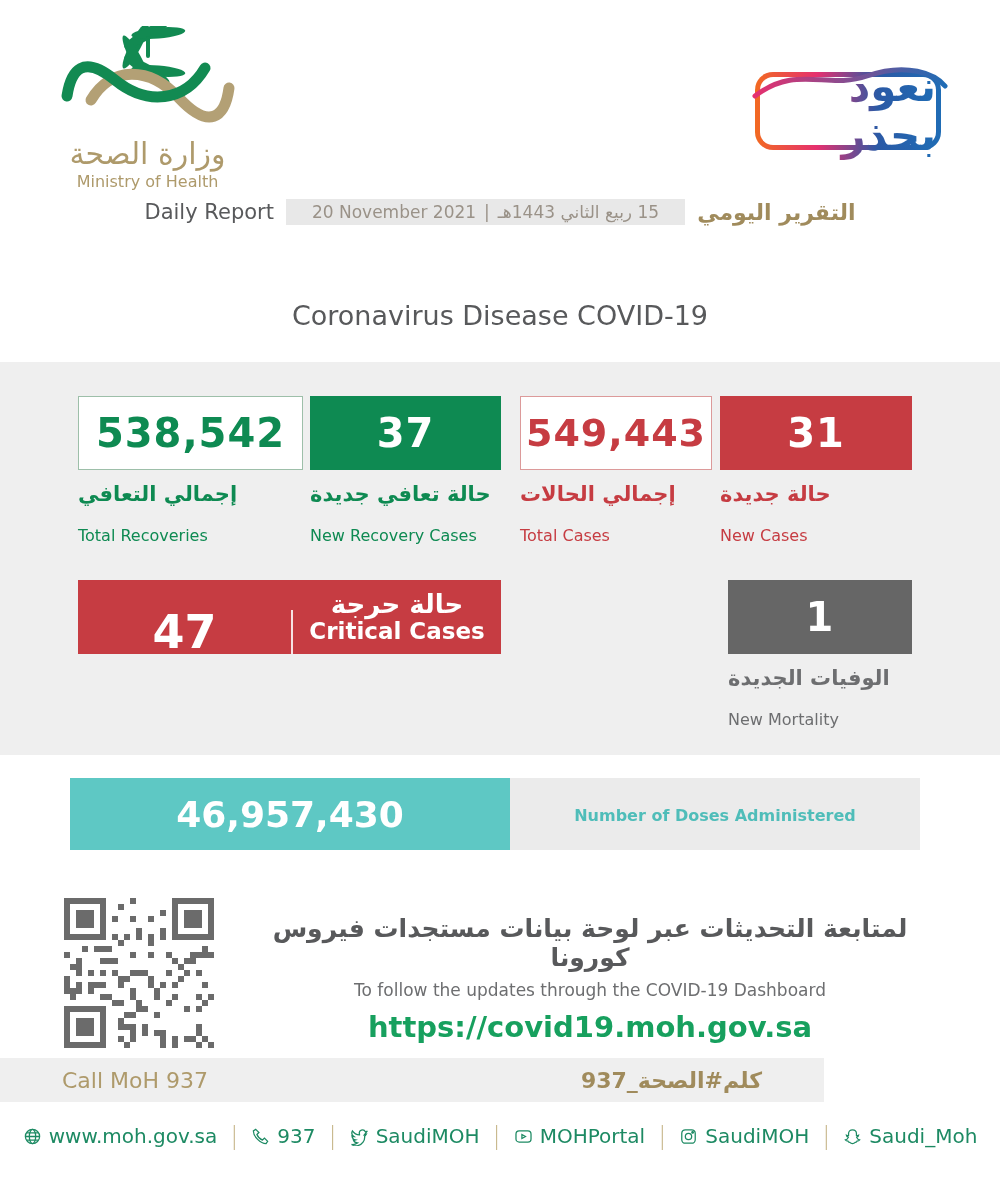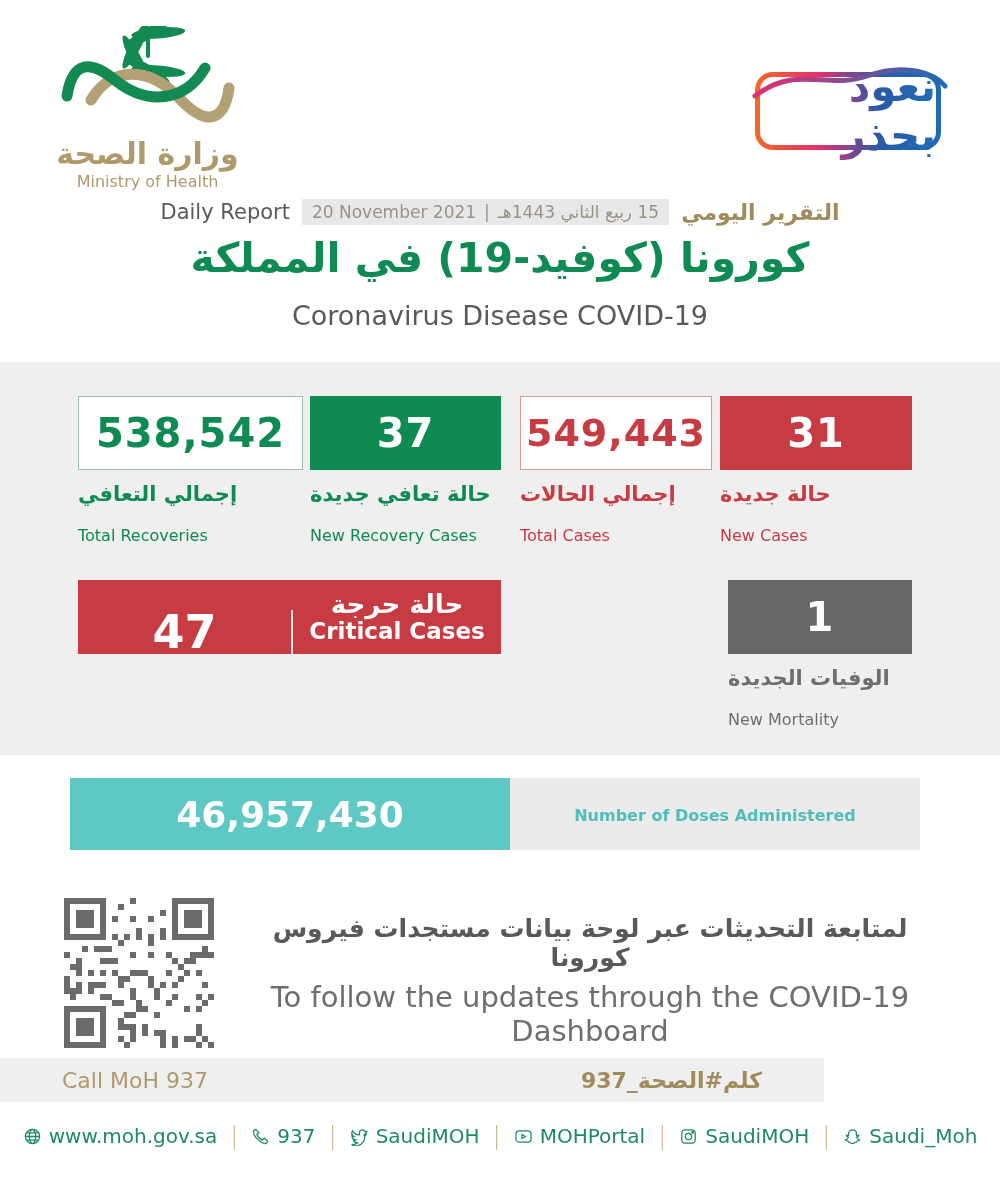--- a/index.html
+++ b/index.html
@@ -1,37 +1,37 @@
 <!DOCTYPE html>
 <html style="--c-green: #0E8A52; --c-green-bright: #17A05E; --c-green-footer: #1D8A63; --c-red: #C63C42; --c-dark: #666666; --c-teal: #5EC8C4; --c-teal-dark: #4FBDB9; --c-tan: #AE9A6B; --c-tan-dark: #A08B5C; --c-grad1: #F26A21; --c-grad2: #E5306F; --c-grad3: #2B59A5; --c-grad4: #1F6CB5; --c-qr: #6B6B6B;"><head>
 <meta charset="utf-8">
 <style>
   * { margin:0; padding:0; box-sizing:border-box; }
   body { background:#fff; font-family:"DejaVu Sans","Liberation Sans",sans-serif; }
   .poster { position:relative; width:1000px; height:1191px; background:#fff; overflow:hidden; }
 
   
   .logo-wrap { position:absolute; left:50px; top:26px; width:195px; text-align:center; }
-  .logo-ar { font-size:30px; font-weight:700; color:var(--c-tan); margin-top:2px; }
+  .logo-ar { font-size:30px; font-weight:400; color:var(--c-tan); margin-top:2px; }
   .logo-en { font-size:16px; color:var(--c-tan); margin-top:1px; }
 
   .badge { position:absolute; left:755px; top:72px; width:186px; height:78px;
            border-radius:18px; padding:5px;
            background:linear-gradient(90deg,var(--c-grad1),var(--c-grad2),var(--c-grad3),var(--c-grad4)); }
   .badge-inner { width:100%; height:100%; background:#fff; border-radius:13px;
                  display:flex; align-items:center; justify-content:center; }
   .badge-text { font-size:42px; font-weight:700; direction:rtl;
                 background:linear-gradient(90deg,var(--c-grad1),var(--c-grad2),var(--c-grad3),var(--c-grad4));
                 -webkit-background-clip:text; background-clip:text; color:transparent; }
   .badge-swoosh { position:absolute; left:-6px; top:-16px; width:200px; height:44px; }
 
   .date-row { position:absolute; top:196px; left:0; width:1000px; height:32px;
               display:flex; align-items:center; justify-content:center; gap:12px; }
   .daily-report-en { font-size:21px; color:#58595b; }
-  .date-box { background:#e8e8e8; padding:3px 10px; display:flex; gap:8px; align-items:center;
+  .date-box { background:#e8e8e8; padding:3px 26px; display:flex; gap:8px; align-items:center;
               font-size:17px; color:#9a9288; }
   .daily-report-ar { font-size:22px; font-weight:700; color:var(--c-tan-dark); direction:rtl; }
 
   .title-ar { position:absolute; top:234px; left:0; width:1000px; text-align:center;
               font-size:41px; font-weight:700; color:var(--c-green); direction:rtl; }
   .title-en { position:absolute; top:300px; left:0; width:1000px; text-align:center;
               font-size:27px; color:#58595b; }
 
   
   .band { position:absolute; top:362px; left:0; width:1000px; height:393px; background:#efefef; }
@@ -66,21 +66,21 @@
                align-items:center; justify-content:center; }
   .doses-lbl { flex:1; background:#ebebeb; display:flex; flex-direction:column;
                align-items:center; justify-content:center; color:var(--c-teal-dark); }
   .doses-ar { font-size:23px; font-weight:700; direction:rtl; }
   .doses-en { font-size:16px; font-weight:700; margin-top:2px; }
 
   
   .qr { position:absolute; left:64px; top:898px; width:150px; height:150px; }
   .dash { position:absolute; top:914px; left:240px; width:700px; text-align:center; }
   .dash-ar { font-size:25px; font-weight:700; color:#58595b; direction:rtl; }
-  .dash-en { font-size:29px; color:#6d6e70; margin-top:8px; }
+  .dash-en { font-size:17px; color:#6d6e70; margin-top:8px; }
   .dash-url { font-size:29px; font-weight:700; color:var(--c-green-bright); margin-top:10px; }
 
   
   .call-strip { position:absolute; top:1058px; left:0; width:824px; height:44px; background:#efefef;
                 display:flex; align-items:center; justify-content:space-between; padding:0 62px; }
   .call-en { font-size:22px; color:var(--c-tan); }
   .call-ar { font-size:22px; font-weight:700; color:var(--c-tan-dark); direction:rtl; }
 
   .footer { position:absolute; top:1122px; left:0; width:1000px; display:flex;
             align-items:center; justify-content:center; gap:13px; }
@@ -134,21 +134,20 @@
   <div class="date-row">
     <span class="daily-report-en">Daily Report</span>
     <span class="date-box">
       <span>20 November 2021</span>
       <span>|</span>
       <span dir="rtl">15 ربيع الثاني 1443هـ</span>
     </span>
     <span class="daily-report-ar">التقرير اليومي</span>
   </div>
 
-  <div class="title-ar">كورونا (كوفيد-19) في المملكة</div>
   <div class="title-en">Coronavirus Disease COVID-19</div>
 
   <div class="band">
 
     <div class="stat-col" style="left:78px; top:34px; width:225px;">
       <div class="card outline-green">
         <span class="num n40">538,542</span>
       </div>
       <div class="lbl-ar green-t">إجمالي التعافي</div>
       <div class="lbl-en green-t">Total Recoveries</div>

